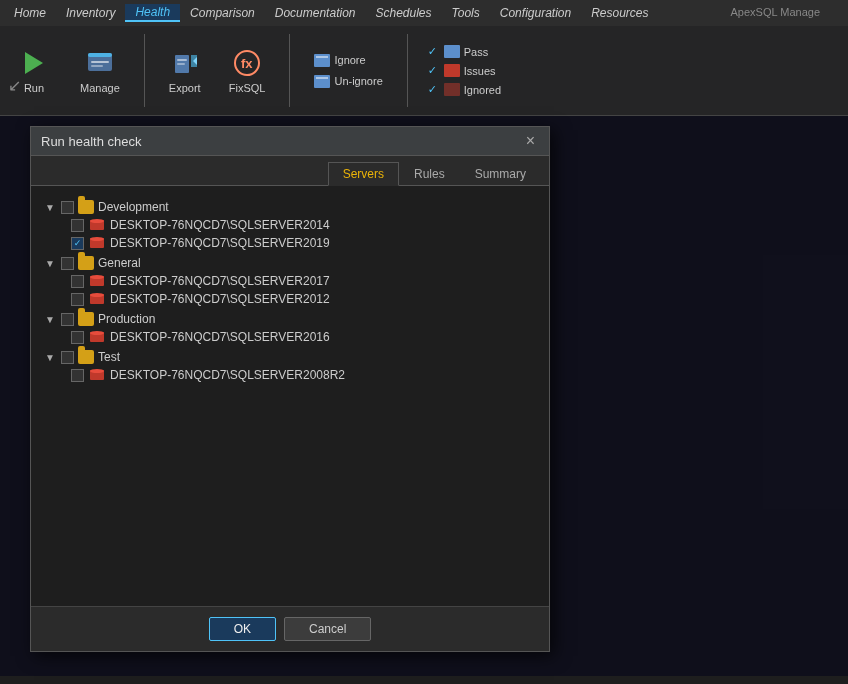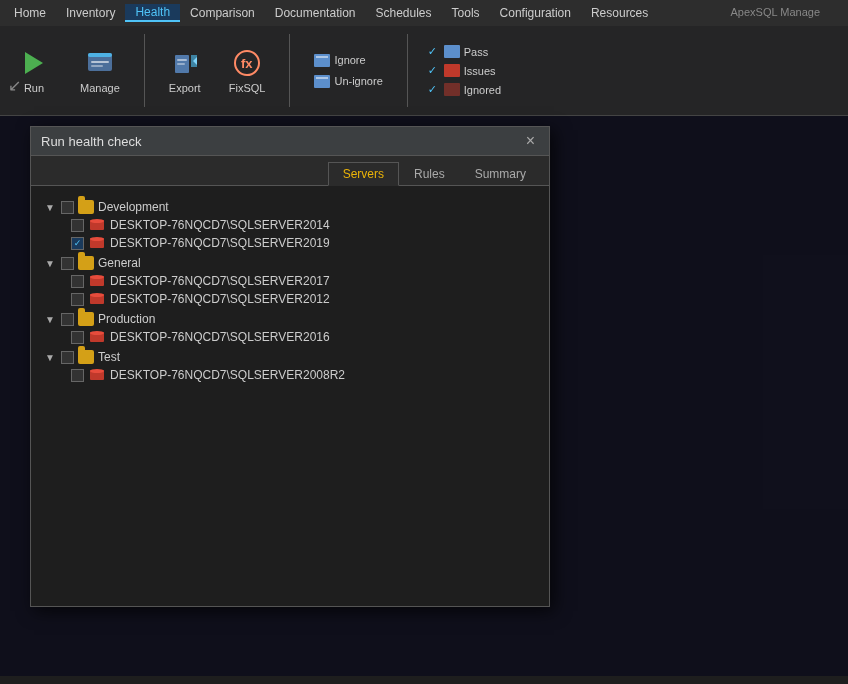--- a/index.html
+++ b/index.html
@@ -22,20 +22,21 @@
       font-size: 11px;
     }
 
     
     .menubar {
       display: flex;
       align-items: center;
       background: #2d2d2d;
       height: 26px;
       padding: 4px 4px;
+      font-style: italic;
     }
     .menubar-item {
       padding: 4px 10px;
       color: #ccc;
       cursor: pointer;
       font-size: 12px;
       height: 100%;
       display: flex;
       align-items: center;
     }
@@ -538,14 +539,18 @@
                 <rect x="1" y="7" width="14" height="2" fill="#c0392b" opacity="0.5"></rect>
               </svg>
             </div>
             <span>DESKTOP-76NQCD7\SQLSERVER2008R2</span>
           </div>
         </div>
 
       </div>
     </div>
 
+    <div class="dialog-footer">
+      <button class="dialog-btn primary">OK</button>
+      <button class="dialog-btn">Cancel</button>
+    </div>
   </div>
 </div>
 
 </body></html>

